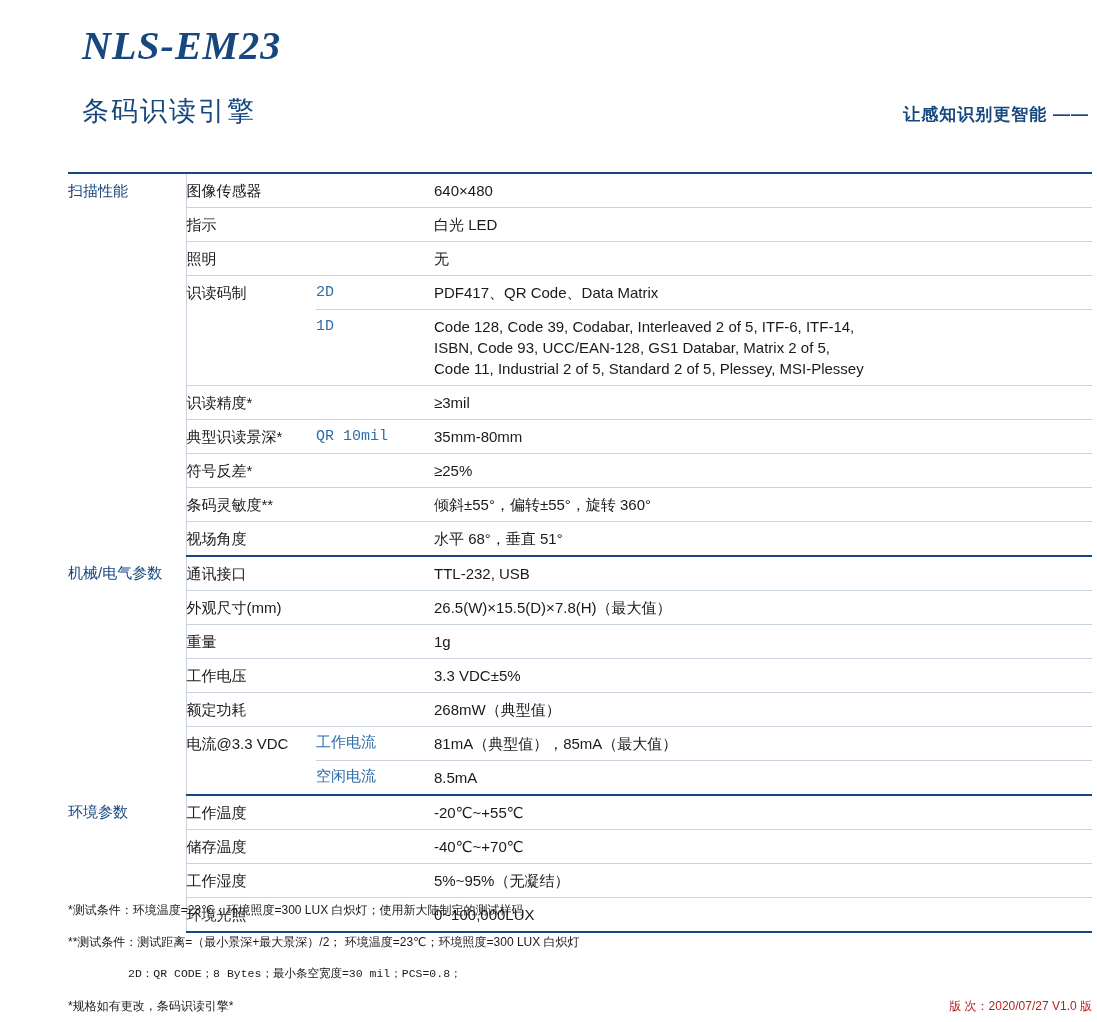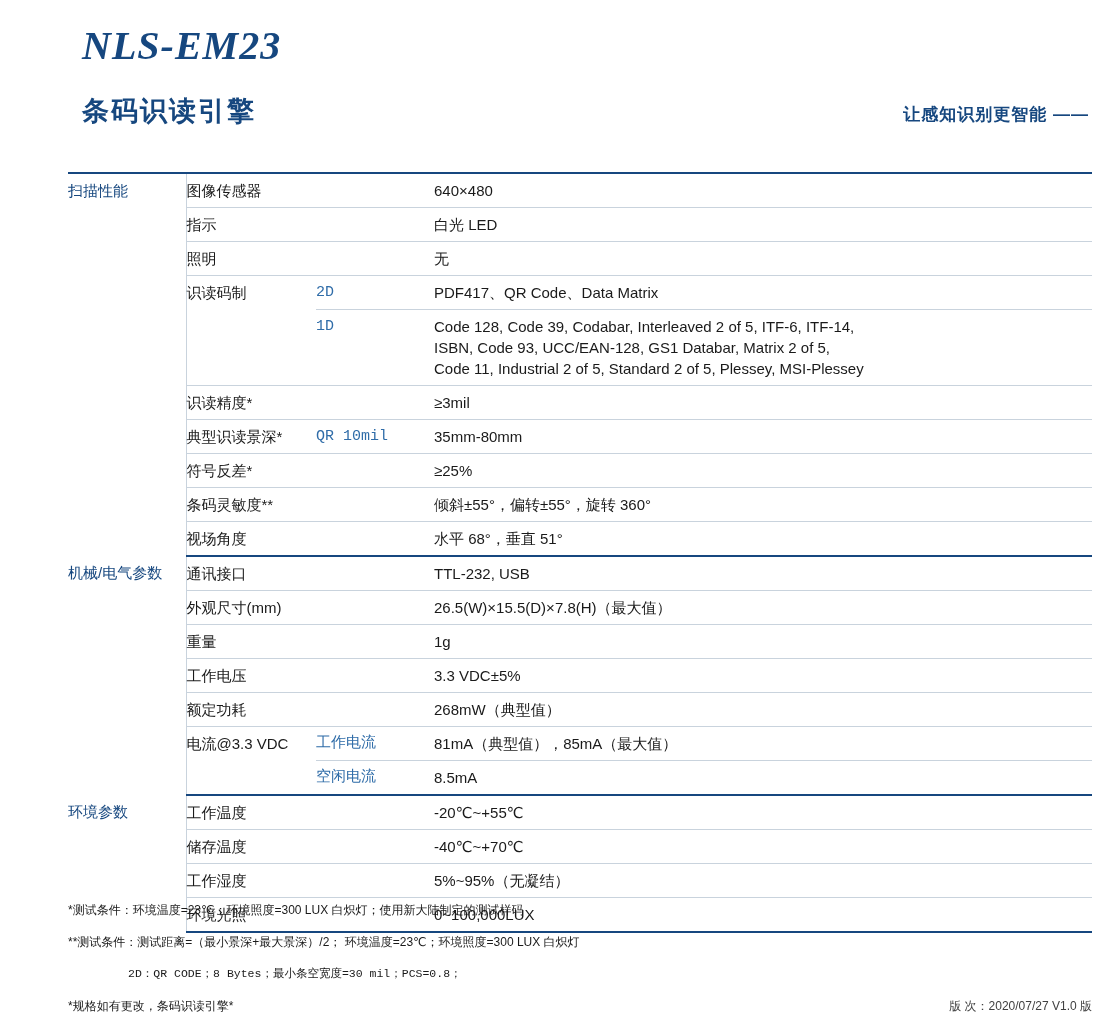--- a/index.html
+++ b/index.html
@@ -17,21 +17,21 @@
   .header{position:absolute;left:0;top:0;width:1097px;height:160px;}
   .model{
     position:absolute;left:82px;top:22px;
     font-family:"Liberation Serif","DejaVu Serif",serif;
     font-style:italic;font-weight:bold;
     font-size:40px;letter-spacing:1px;
     color:#16477f;
   }
   .subtitle{
     position:absolute;left:82px;top:93px;
-    font-size:27px;font-weight:bold;letter-spacing:2px;
+    font-size:27px;font-weight:normal;letter-spacing:2px;
     color:#16477f;
   }
   .slogan{
     position:absolute;right:8px;top:103px;
     font-size:17px;font-weight:bold;letter-spacing:1px;
     color:#16477f;white-space:nowrap;
   }
 
   
   .tbl{
@@ -70,21 +70,21 @@
   
   .notes{
     position:absolute;left:68px;top:902px;width:1024px;
     font-size:12px;color:#1a1a1a;
   }
   .note{margin:0 0 16px 0;line-height:16px;}
   .note.indent{padding-left:60px;font-family:"Liberation Mono","DejaVu Sans Mono",monospace;font-size:11.5px;}
   .footer-row{position:relative;}
   .version{
     position:absolute;right:0;top:0;
-    font-size:12px;color:#404040;white-space:nowrap;
+    font-size:12px;color:#b91c1c;white-space:nowrap;
   }
 </style>
 </head>
 <body>
 
 <div class="sheet">
 
   <div class="header">
     <div class="model">NLS-EM23</div>
     <div class="subtitle">条码识读引擎</div>

